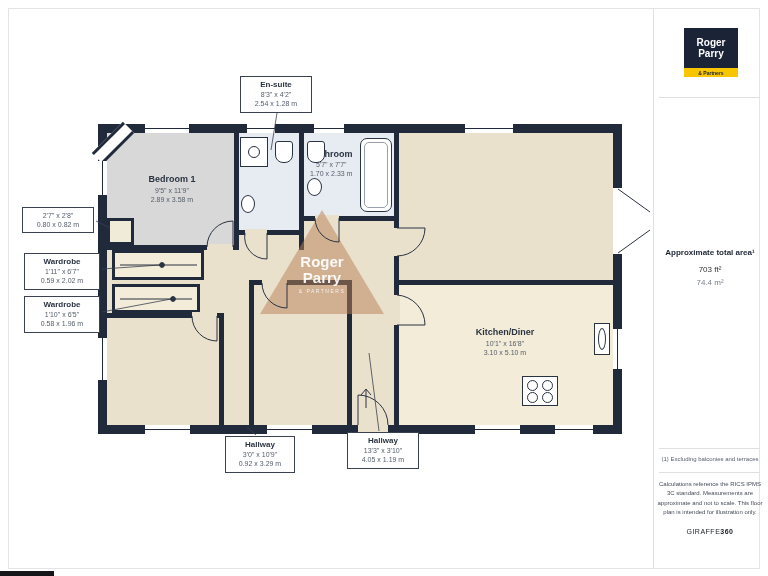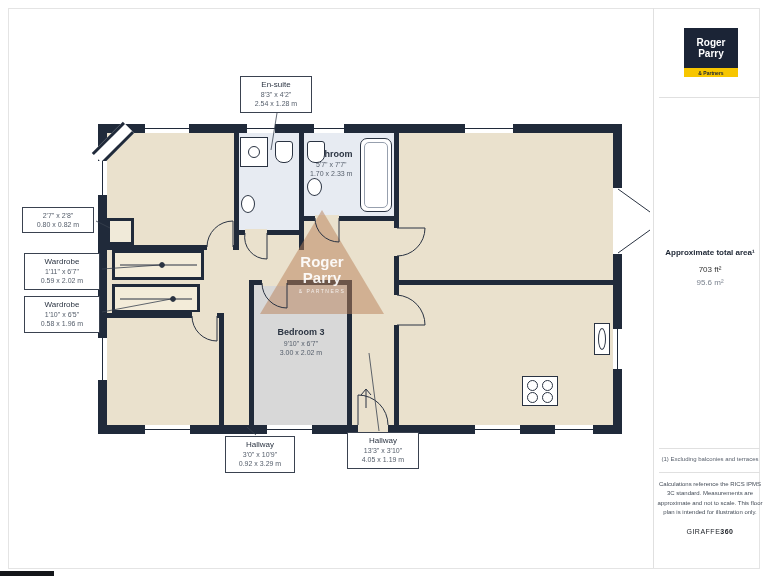--- a/index.html
+++ b/index.html
@@ -34,21 +34,21 @@
            border-top:3px solid #202a3a;border-bottom:3px solid #202a3a;transform:rotate(-45deg);z-index:4;}
   
   .watermark{position:absolute;left:252px;top:210px;width:140px;height:120px;z-index:8;pointer-events:none;}
   .wm-tri{width:0;height:0;margin:0 auto;border-left:62px solid transparent;border-right:62px solid transparent;
           border-bottom:104px solid rgba(183,128,88,0.5);}
   .wm-text{position:absolute;left:0;right:0;top:44px;text-align:center;color:rgba(255,255,255,0.92);}
   .wm-l{font-size:15px;font-weight:bold;line-height:1.05;}
   .wm-tag{font-size:5px;letter-spacing:1.5px;margin-top:2px;color:rgba(255,255,255,0.8);}
   
   .callout{position:absolute;background:#fff;border:1px solid #3a4250;padding:3px 4px;text-align:center;z-index:10;box-sizing:border-box;}
-  .cname{font-size:8px;font-weight:normal;color:#2b3442;line-height:1.3;}
+  .cname{font-size:8px;font-weight:bold;color:#2b3442;line-height:1.3;}
   .cdim{font-size:7px;color:#555e6b;line-height:1.3;}
   
   .overlay{position:absolute;left:0;top:0;z-index:9;pointer-events:none;}
   
   .sidebar-divider{position:absolute;left:653px;top:8px;width:1px;height:560px;background:#e0e0e0;z-index:2;}
   .hline{position:absolute;left:659px;width:101px;height:1px;background:#e0e0e0;z-index:2;}
   .logo{position:absolute;left:684px;top:28px;width:54px;z-index:10;}
   .logo-main{background:#1b2436;color:#fff;height:40px;display:flex;flex-direction:column;align-items:center;
              justify-content:center;font-size:10px;font-weight:bold;line-height:1.15;}
   .logo-band{background:#f7c600;color:#1b2436;font-size:5px;font-weight:bold;text-align:center;padding:2px 0 1px;}
@@ -62,33 +62,40 @@
   .credit .n{font-weight:bold;}
   .artifact{position:absolute;left:0;top:571px;width:54px;height:5px;background:#14161a;z-index:11;}
 </style>
 </head>
 <body>
 
 <div class="page-border"></div>
 
 <div class="plan">
 
+  <div class="room" style="left:0;top:0;width:130px;height:112px;background:#d8d8d8">
+    <div class="rlabel">
+      <div class="rname">Bedroom 1</div>
+      <div class="rdim">9'5" x 11'9"</div>
+      <div class="rdim">2.89 x 3.58 m</div>
+    </div>
+  </div>
   <div class="room" style="left:130px;top:0;width:65px;height:99px;background:#e7ebf2"></div>
   <div class="room" style="left:195px;top:0;width:95px;height:85px;background:#e7ebf2;align-items:flex-start;justify-content:flex-start;padding:16px 0 0 8px">
     <div class="rlabel">
       <div class="rname">Bathroom</div>
       <div class="rdim">5'7" x 7'7"</div>
       <div class="rdim">1.70 x 2.33 m</div>
     </div>
   </div>
-  <div class="room" style="left:145px;top:150px;width:98px;height:142px;background:#d8d8d8;padding-bottom:24px">
+  <div class="room" style="left:290px;top:150px;width:216px;height:142px;background:#f3ecd9;padding-bottom:24px">
     <div class="rlabel">
-      <div class="rname">Bedroom 3</div>
-      <div class="rdim">9'10" x 6'7"</div>
-      <div class="rdim">3.00 x 2.02 m</div>
+      <div class="rname">Kitchen/Diner</div>
+      <div class="rdim">10'1" x 16'8"</div>
+      <div class="rdim">3.10 x 5.10 m</div>
     </div>
   </div>
 
   <div class="wrd" style="left:5px;top:117px;width:92px;height:30px"></div>
   <div class="wrd" style="left:5px;top:151px;width:88px;height:29px"></div>
   <div class="wrd" style="left:0;top:85px;width:27px;height:27px;background:#f0ead9"></div>
 
   <div class="wall" style="left:0;top:112px;width:130px;height:5px"></div>
   <div class="wall" style="left:127px;top:0;width:5px;height:117px"></div>
   <div class="wall" style="left:192px;top:0;width:5px;height:117px"></div>
@@ -242,21 +249,21 @@
   <div class="logo-main">
     <div>Roger</div>
     <div>Parry</div>
   </div>
   <div class="logo-band">&amp; Partners</div>
 </div>
 <div class="hline" style="top:97px"></div>
 <div class="area-block">
   <div class="area-title">Approximate total area¹</div>
   <div class="area-ft">703 ft²</div>
-  <div class="area-m">95.6 m²</div>
+  <div class="area-m">74.4 m²</div>
 </div>
 <div class="hline" style="top:448px"></div>
 <div class="footnote">(1) Excluding balconies and terraces</div>
 <div class="hline" style="top:472px"></div>
 <div class="disclaimer">Calculations reference the RICS IPMS 3C standard. Measurements are approximate and not to scale. This floor plan is intended for illustration only.</div>
 <div class="credit">
   <span>GIRAFFE</span><span class="n">360</span>
 </div>
 
 <div class="artifact"></div>

